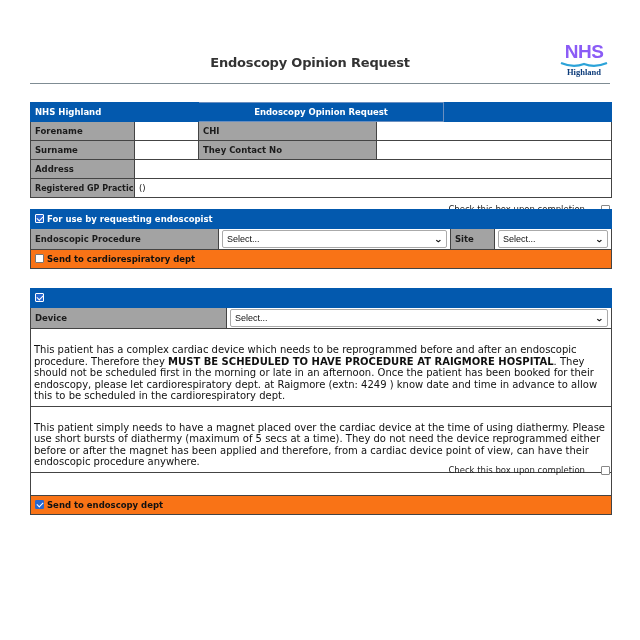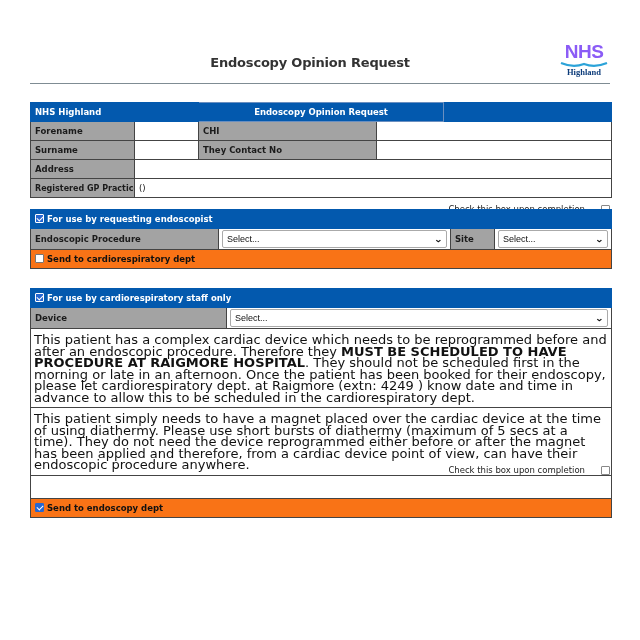--- a/index.html
+++ b/index.html
@@ -23,21 +23,21 @@
 
   .cb { display: inline-block; width: 9px; height: 9px; border: 1px solid #777; background: #fff; vertical-align: -1px; margin-right: 3px; position: relative; border-radius: 1px; }
   .cb.checked { background: #2767d0; border-color: #2767d0; }
   .cb.checked::after { content: ""; position: absolute; left: 2px; top: 0px; width: 3px; height: 5px; border: solid #fff; border-width: 0 1.5px 1.5px 0; transform: rotate(45deg); }
   .hdr .cb.checked { border-color: #fff; }
 
   .sel { display: flex; align-items: center; justify-content: space-between; height: 15px; border: 1px solid #aaa; border-radius: 2px; background: #fff; padding: 8px 4px; font-family: "Liberation Sans", sans-serif; font-size: 9px; color: #111; }
   .sel .chev { font-size: 8px; transform: scaleX(1.3); font-weight: bold; }
   td.selcell { padding: 1px 3px; }
 
-  .para { white-space: normal; height: auto; padding: 5px 3px 4px 3px; line-height: 11.5px; font-size: 13px; }
+  .para { white-space: normal; height: auto; padding: 15px 3px 4px 3px; line-height: 11.5px; font-size: 10px; }
   .para b { font-weight: bold; }
 
   .completion { position: absolute; right: 30px; font-size: 8.5px; color: #222; display: flex; align-items: center; gap: 16px; }
   .completion .cb { margin: 0; border-color: #888; }
 </style>
 </head>
 <body>
 
 <div class="page-title">Endoscopy Opinion Request</div>
 <div class="logo">
@@ -130,21 +130,21 @@
   </table>
 
 <table style="top:288px;">
   <colgroup>
     <col style="width:196px">
       <col style="width:385px">
   </colgroup>
   <tbody>
       <tr class="hdr">
     <td colspan="2" class="outer">
-      <span class="cb checked"></span><span>For use by cardiorespiratory staff only</span>
+      <span class="cb checked"></span>
     </td>
   </tr>
   <tr>
     <td class="lbl">Device</td>
     <td class="val selcell">
       <div class="sel">
         <span>Select...</span>
         <span class="chev">⌄</span>
       </div>
     </td>

